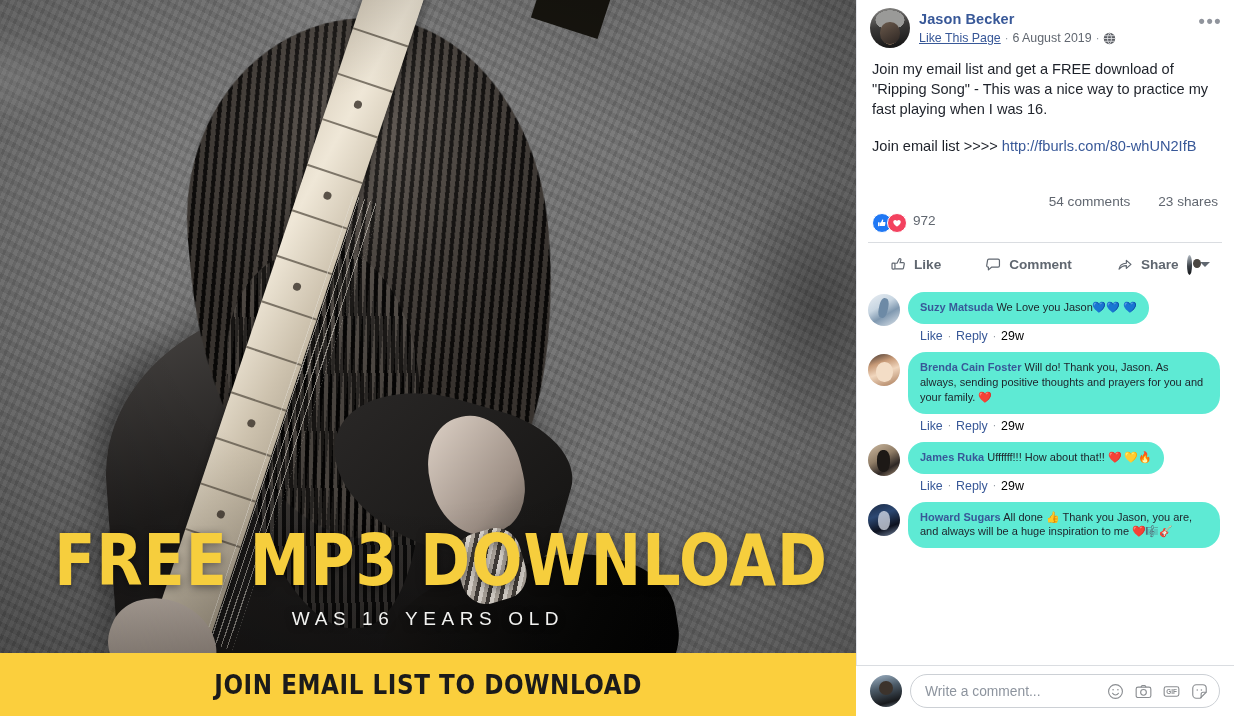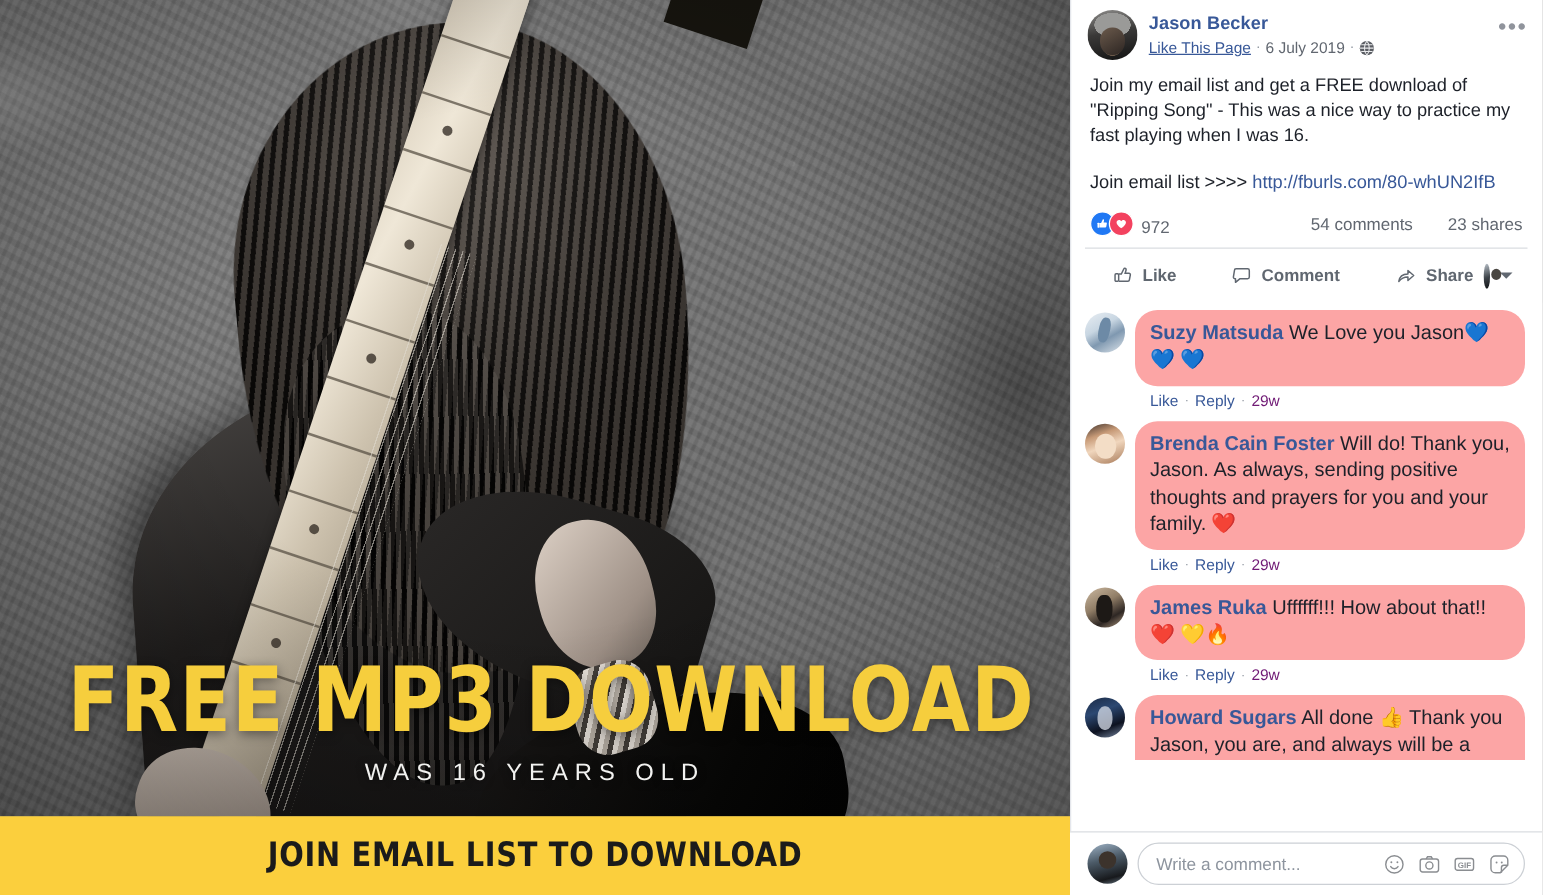--- a/index.html
+++ b/index.html
@@ -258,21 +258,21 @@
     margin: 0;
   }
   .post-text.second { margin-top: 17px; }
   .post-link { color: #385898; text-decoration: none; }
 
   .stats-row {
     display: flex; align-items: center;
     padding: 13px 16px 9px 16px;
     font-size: 13.4px; color: #616770;
   }
-  .reactions { display: flex; align-items: flex-end; }
+  .reactions { display: flex; align-items: flex-start; margin-top: 44px; }
   .reac {
     width: 18px; height: 18px; border-radius: 50%;
     border: 1.6px solid #fff;
     display: flex; align-items: center; justify-content: center;
     color: #fff; font-size: 10px;
   }
   .reac.like { background: #2078f4; }
   .reac.love { background: #f3425f; margin-left: -5px; }
   .reac-count { margin-left: 6px; color: #616770; font-size: 13.6px; }
   .stats-right { margin-left: auto; display: flex; gap: 28px; }
@@ -344,35 +344,35 @@
   .ca2 { background: linear-gradient(160deg, #3b2f2a 0%, #c79a77 30%, #f0d6bd 55%, #a87a58 100%); }
   .ca2::after { content:""; position:absolute; left:8px; top:8px; width:17px; height:20px; background:#f3ddc6; border-radius:48%; }
   .ca3 { background: linear-gradient(150deg, #cbb79e 0%, #8d7a63 45%, #2b2522 75%, #b7a governo 100%); }
   .ca3 { background: linear-gradient(150deg, #cdbaa2 0%, #917e67 42%, #2e2724 72%, #b0997f 100%); }
   .ca3::after { content:""; position:absolute; left:9px; top:6px; width:13px; height:22px; background:#1d1916; border-radius:42%; }
   .ca4 { background: linear-gradient(160deg, #1b2a44 0%, #2c4872 35%, #0d1220 70%, #7b8ca6 100%); }
   .ca4::after { content:""; position:absolute; left:10px; top:7px; width:12px; height:19px; background:#d8dee8; border-radius:45%; opacity:.75; }
 
   .c-main { margin-left: 8px; min-width: 0; flex: 1; }
   .c-bubble {
-    background: #fca5a5;
+    background: #5eead4;
     border-radius: 18px;
     padding: 8px 12px 9px 12px;
-    font-size: 16px; line-height: 1.35; color: #1d2129;
+    font-size: 11px; line-height: 1.35; color: #1d2129;
     display: inline-block;
     max-width: 100%;
   }
   .c-name { color: #385898; font-weight: 700; }
   .c-actions {
     display: flex; align-items: center; gap: 5px;
     margin: 5px 0 0 12px;
     font-size: 12.4px; color: #385898;
   }
   .c-actions .dot { color: #8d949e; font-size: 10px; }
-  .c-actions .time { color: #701a75; text-align: right; }
+  .c-actions .time { color: #000000; text-align: right; }
   .c-actions span { cursor: pointer; }
 
   .composer {
     position: absolute; left: 0; bottom: 0;
     width: 378px; height: 51px;
     background: #fff;
     border-top: 1px solid #dadde1;
     display: flex; align-items: center;
     padding: 0 14px;
     box-sizing: border-box;
@@ -465,21 +465,21 @@
   <div class="sidebar">
     <div class="divider-left"></div>
 
     <div class="post-header">
       <div class="avatar av-jason"></div>
       <div class="hdr-text">
         <div class="author-name">Jason Becker</div>
         <div class="meta-row">
           <span class="meta-link">Like This Page</span>
           <span class="meta-sep">·</span>
-          <span>6 July 2019</span>
+          <span>6 August 2019</span>
           <span class="meta-sep">·</span>
           <span class="globe-icon">
             <svg width="13" height="13" viewBox="0 0 16 16">
               <circle cx="8" cy="8" r="7" fill="#5a5d63"></circle>
               <path d="M8 1.2c1.6 1.6 2.4 3.8 2.4 6.8S9.6 13.2 8 14.8C6.4 13.2 5.6 11 5.6 8S6.4 2.8 8 1.2z" fill="none" stroke="#e9eaec" stroke-width="1"></path>
               <path d="M1.3 8h13.4M2.4 4.6h11.2M2.4 11.4h11.2" stroke="#e9eaec" stroke-width="1" fill="none"></path>
             </svg>
           </span>
         </div>
       </div>

